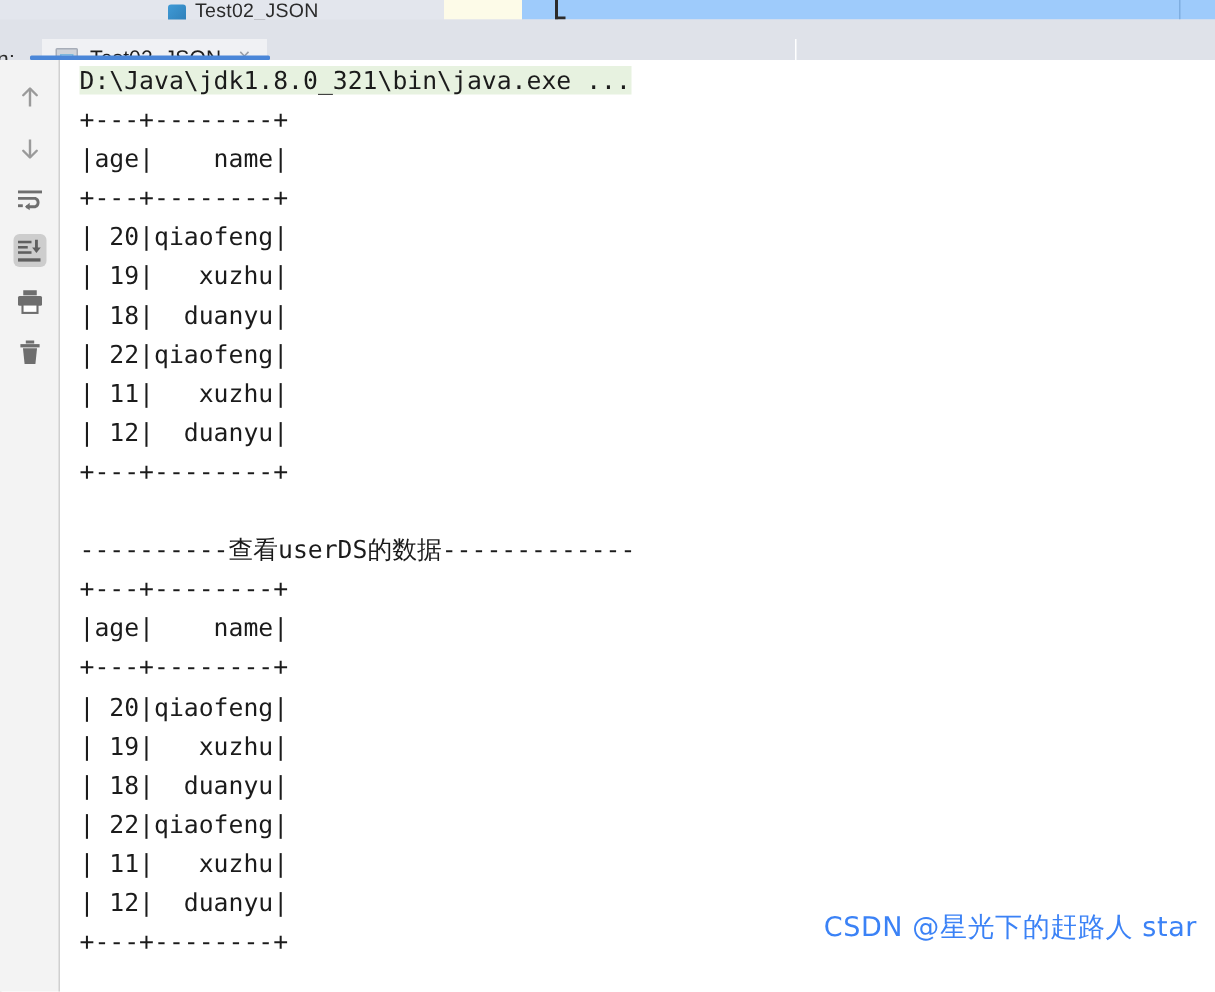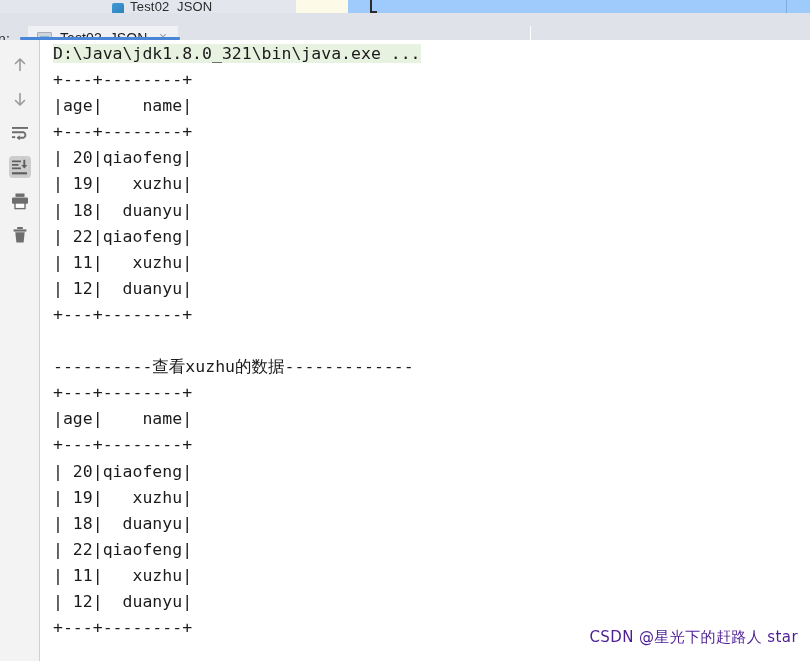--- a/index.html
+++ b/index.html
@@ -189,23 +189,23 @@
     color: #1b1b1b;
   }
   .cjk {
     font-family: "DejaVu Sans", sans-serif;
     margin-top: 11px;
   }
 
   
   #watermark {
     position: absolute;
-    right: 12px; bottom: 14px;
-    font-size: 15px;
-    color: #4c1d95;
+    right: 12px; bottom: 31px;
+    font-size: 18px;
+    color: #3b82f6;
     font-family: "DejaVu Sans", sans-serif;
     white-space: nowrap;
     letter-spacing: .4px;
   }
 </style>
 </head>
 <body>
 
 <div id="ghost-strip">
   <div id="ghost-tab">
@@ -292,21 +292,21 @@
 |age|    name|
 +---+--------+
 | 20|qiaofeng|
 | 19|   xuzhu|
 | 18|  duanyu|
 | 22|qiaofeng|
 | 11|   xuzhu|
 | 12|  duanyu|
 +---+--------+
 </span>
-<span>----------</span><span class="cjk">查看</span><span>xuzhu</span><span class="cjk">的数据</span><span>-------------</span>
+<span>----------</span><span class="cjk">查看</span><span>userDS</span><span class="cjk">的数据</span><span>-------------</span>
 <span>+---+--------+
 |age|    name|
 +---+--------+
 | 20|qiaofeng|
 | 19|   xuzhu|
 | 18|  duanyu|
 | 22|qiaofeng|
 | 11|   xuzhu|
 | 12|  duanyu|
 +---+--------+</span></pre>

